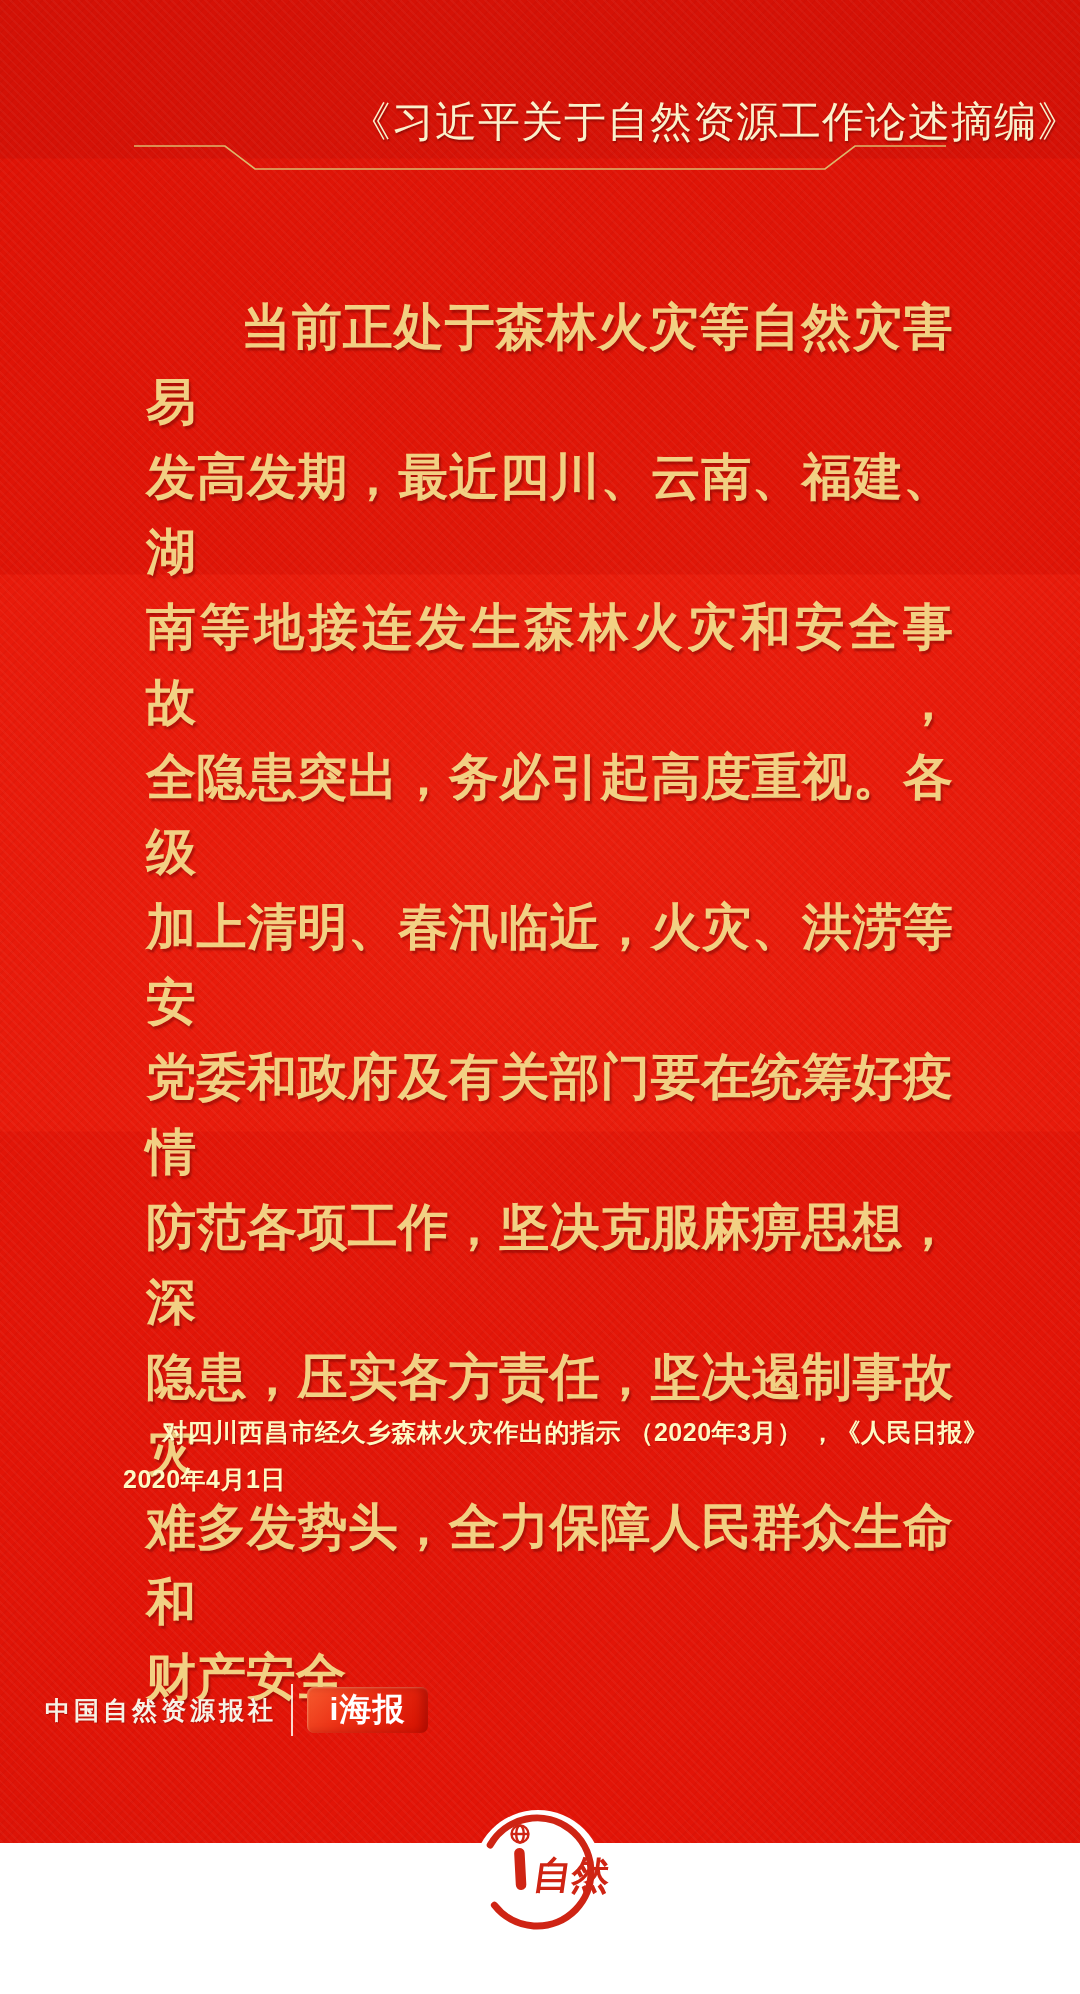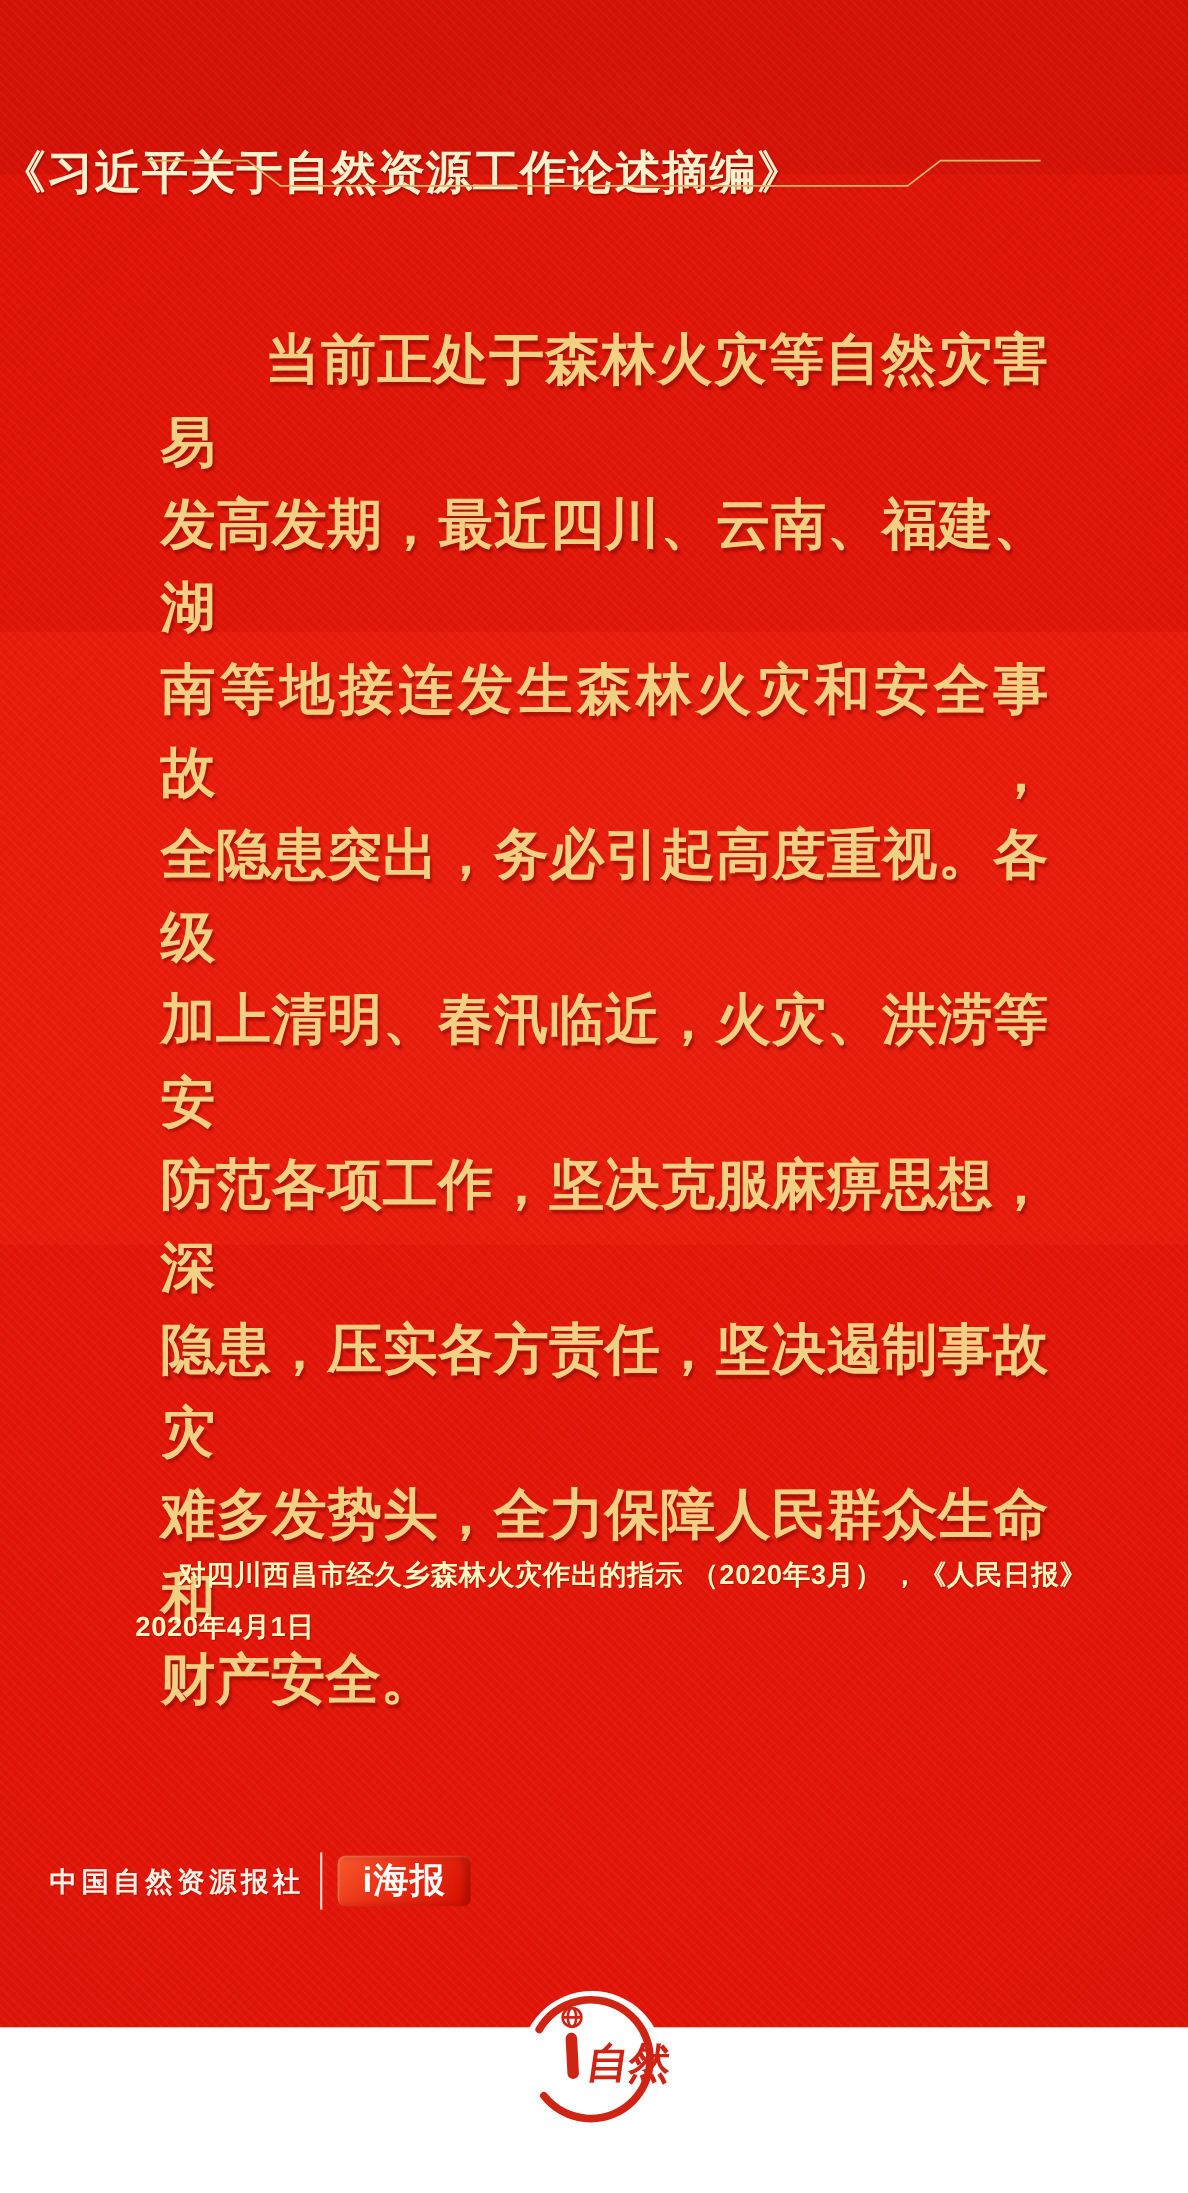--- a/index.html
+++ b/index.html
@@ -27,25 +27,24 @@
       repeating-linear-gradient(45deg, rgba(255,255,255,0.035) 0 2px, rgba(0,0,0,0) 2px 6px),
       repeating-linear-gradient(-45deg, rgba(120,0,0,0.05) 0 2px, rgba(0,0,0,0) 2px 7px);
   }
   .bg-vignette{
     position:absolute;inset:0;
     background:radial-gradient(ellipse 120% 90% at 50% 42%, rgba(255,120,60,0.05) 0%, rgba(0,0,0,0) 55%, rgba(90,0,0,0.12) 100%);
   }
 
   .title{
     position:absolute;top:98px;left:0;width:1080px;
-    text-align:left;
-    font-size:42px;line-height:48px;font-weight:700;
+    text-align:right;
+    font-size:42px;line-height:48px;font-weight:400;
     color:#faf0cb;letter-spacing:1px;
     text-shadow:1px 2px 2px rgba(90,0,0,0.5);
-    margin-top:36px;
   }
   .deco-line{position:absolute;top:138px;left:0;width:1080px;height:44px;}
 
   .quote-body{
     position:absolute;top:290px;left:127px;width:826px;
     font-size:50px;line-height:75px;font-weight:700;
     color:#f2d083;
     text-shadow:2px 3px 2px rgba(110,5,0,0.45);
   }
   .quote-line{
@@ -106,20 +105,21 @@
   <svg class="deco-line" viewBox="0 0 1080 44" xmlns="http://www.w3.org/2000/svg">
     <polyline points="134,8 225,8 255,31 825,31 855,8 946,8" fill="none" stroke="#ddb76b" stroke-width="1.6"></polyline>
   </svg>
 
   <div class="quote-body">
     <div class="quote-line first">当前正处于森林火灾等自然灾害易</div>
     <div class="quote-line">发高发期，最近四川、云南、福建、湖</div>
     <div class="quote-line">南等地接连发生森林火灾和安全事故，</div>
     <div class="quote-line">全隐患突出，务必引起高度重视。各级</div>
     <div class="quote-line">加上清明、春汛临近，火灾、洪涝等安</div>
+    <div class="quote-line">党委和政府及有关部门要在统筹好疫情</div>
     <div class="quote-line">防范各项工作，坚决克服麻痹思想，深</div>
     <div class="quote-line">隐患，压实各方责任，坚决遏制事故灾</div>
     <div class="quote-line">难多发势头，全力保障人民群众生命和</div>
     <div class="quote-line last">财产安全。</div>
   </div>
 
   <div class="attribution">
     <div class="src">对四川西昌市经久乡森林火灾作出的指示 （2020年3月） ，《人民日报》</div>
     <div class="date">2020年4月1日</div>
   </div>

